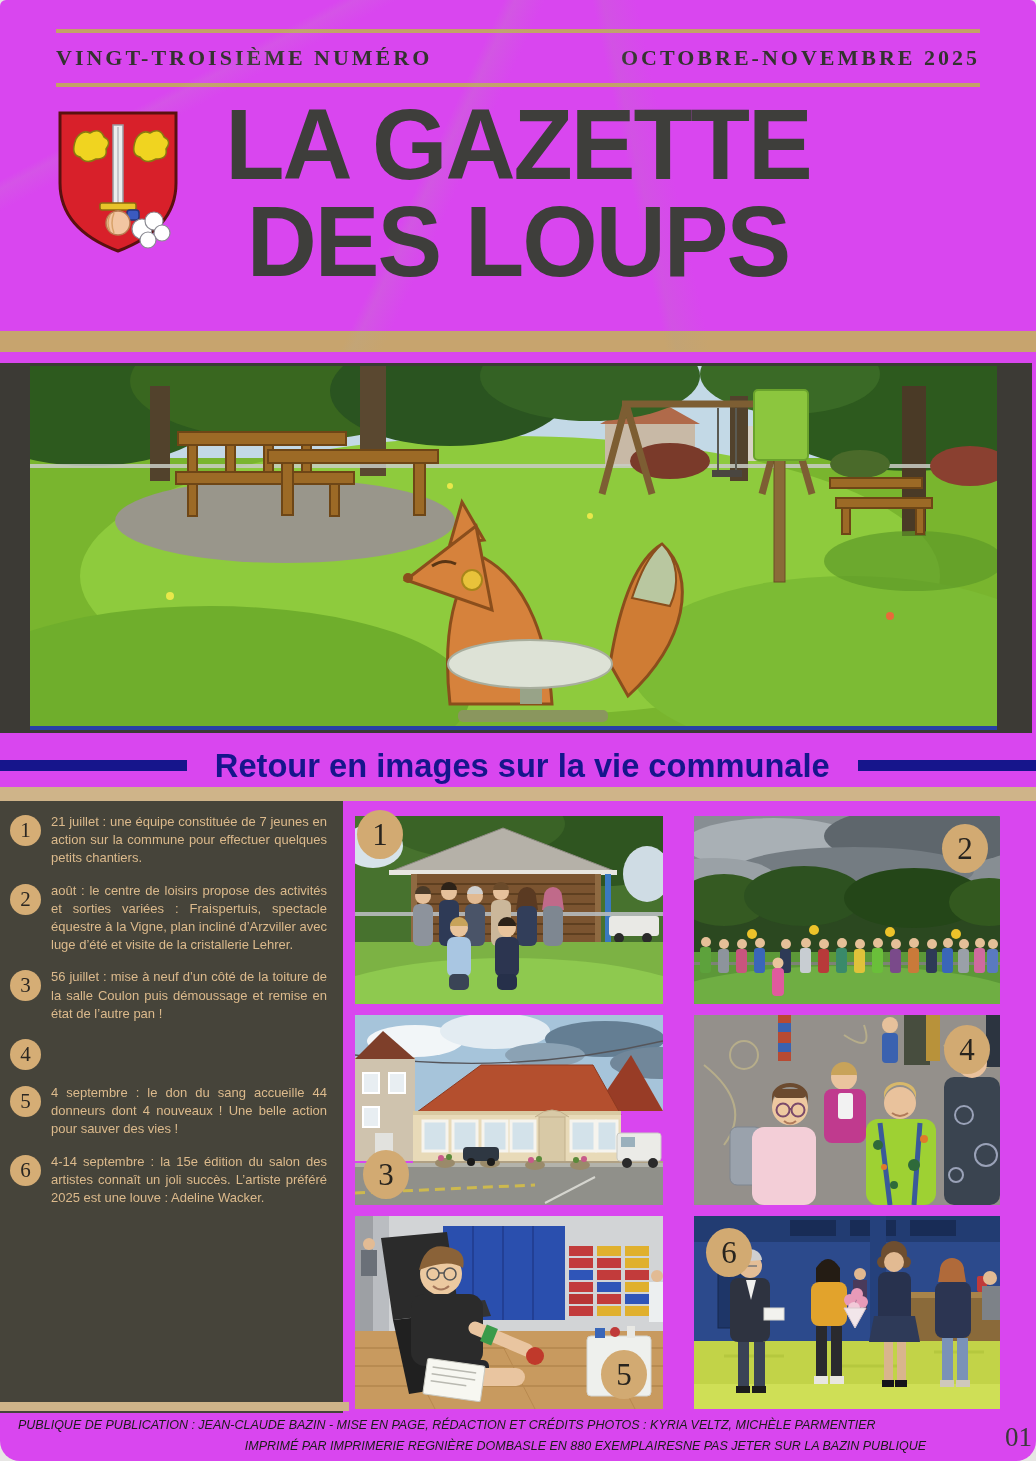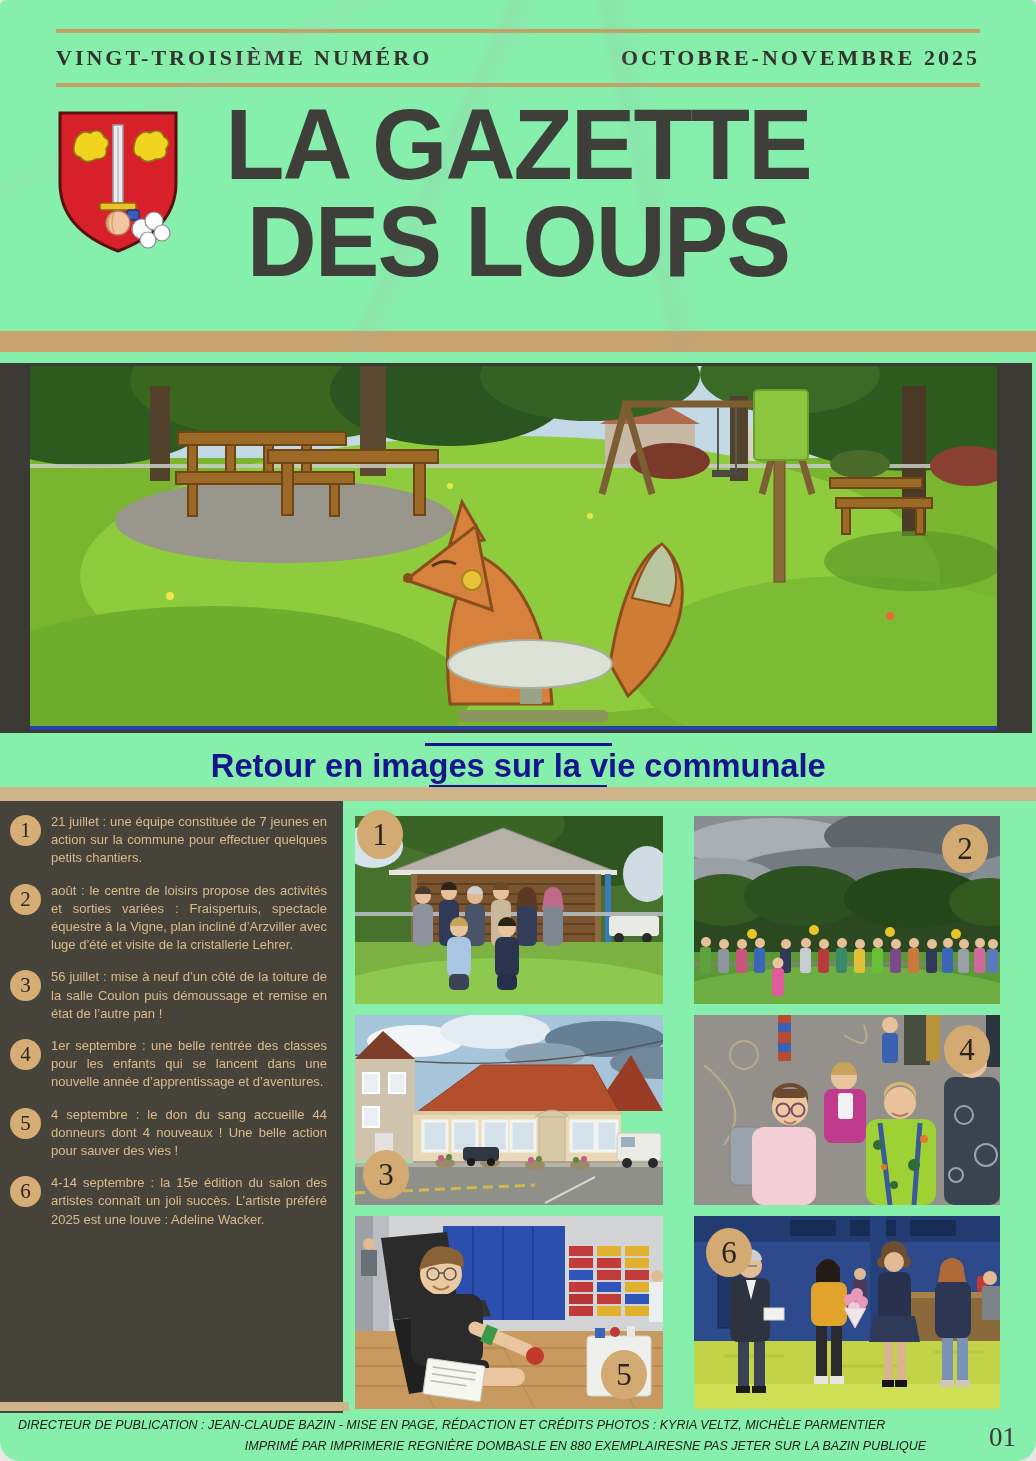--- a/index.html
+++ b/index.html
@@ -1,36 +1,36 @@
 <!DOCTYPE html>
 <html><head>
 <meta charset="utf-8">
 <style>
   html,body{margin:0;padding:0;background:#e7e6e4;}
-  .page{width:1036px;height:1461px;margin:0 auto;position:relative;background:#86efac;
+  .page{width:1036px;height:1461px;margin:0 auto;position:relative;background:#d946ef;
         border-radius:6px 6px 20px 20px;overflow:hidden;font-family:"Liberation Sans",sans-serif;}
   .page::before{content:"";position:absolute;left:0;top:0;right:0;height:350px;pointer-events:none;
     background:
       linear-gradient(115deg, transparent 42%, rgba(175,170,165,.16) 43%, transparent 45.5%),
       linear-gradient(78deg,  transparent 60%, rgba(165,160,156,.13) 61%, transparent 64%),
       linear-gradient(152deg, transparent 20%, rgba(185,180,175,.12) 21%, transparent 23.5%);}
   .rule{height:4px;background:#c3a267;margin:0 56px;}
   .rule.top{margin-top:29px;}
   .masthead{display:flex;justify-content:space-between;align-items:center;margin:0 56px;height:50px;}
   .mast-text{font-family:"Liberation Serif",serif;font-weight:bold;font-size:22px;
              letter-spacing:3px;color:#33332f;white-space:nowrap;}
   .title-block{position:relative;height:244px;text-align:center;}
   .crest{position:absolute;left:50px;top:16px;}
   .title{font-weight:bold;font-size:97px;line-height:.97;letter-spacing:-2px;color:#3e3e3b;
          margin:0;padding-top:8px;transform:scaleY(1.04);transform-origin:top center;}
   .subtitle{font-family:"Liberation Serif",serif;font-style:italic;font-size:30px;color:#24231f;margin-top:12px;}
   .gold-band{height:21px;background:#c7a46e;margin-bottom:11px;}
   .hero-wrap{background:#3c3a35;padding:3px 35px 3px 30px;margin-right:4px;}
   .hero-photo{display:block;border-bottom:4px solid #2741a6;}
-  .banner{height:44px;margin-top:10px;display:flex;align-items:center;justify-content:space-between;flex-direction:column;}
+  .banner{height:44px;margin-top:10px;display:flex;align-items:center;justify-content:space-between;}
   .banner-bar{height:11px;background:#16158c;}
   .banner-bar.left{width:187px;}
   .banner-bar.right{width:178px;}
   .banner-title{font-size:34px;font-weight:bold;color:#16158c;white-space:nowrap;transform:scaleX(.96);}
   .gold-bar2{height:14px;background:#cfb489;}
   .content{display:flex;height:612px;position:relative;}
   .sidebar{width:343px;box-sizing:border-box;background:#46443a;padding:12px 9px 0 10px;overflow:hidden;}
   .sidebar-strip{position:absolute;left:0;bottom:2px;width:349px;height:9px;background:#cfb489;z-index:3;}
   .item{display:flex;gap:10px;margin-bottom:14px;}
   .item-badge{flex:0 0 31px;width:31px;height:31px;border-radius:50%;background:#d5ad75;color:#2b2722;
@@ -40,21 +40,21 @@
   .photos{flex:1;padding:15px 0 0 12px;}
   .photo-grid{display:grid;grid-template-columns:308px 306px;gap:11px 31px;}
   .photo{position:relative;}
   .photo svg{display:block;}
   .photo-badge{position:absolute;width:46px;height:49px;border-radius:50%;background:#d2aa72;color:#28241e;
                font-family:"Liberation Serif",serif;font-size:31px;display:flex;align-items:center;justify-content:center;}
   .b1{top:-6px;left:2px;} .b2{top:8px;right:12px;} .b3{bottom:6px;left:8px;}
   .b4{top:10px;right:10px;} .b5{bottom:10px;right:16px;} .b6{top:12px;left:12px;}
   .footer{position:relative;height:48px;padding:5px 40px 0 18px;font-style:italic;font-size:12.5px;color:#1c1c1a;}
   .footer-line2{display:flex;justify-content:flex-end;margin-top:7px;padding-right:70px;}
-  .page-num{position:absolute;right:20px;top:9px;font-family:"Liberation Serif",serif;font-style:normal;
+  .page-num{position:absolute;right:4px;top:9px;font-family:"Liberation Serif",serif;font-style:normal;
             font-size:27px;color:#3a3a38;}
 </style>
 </head>
 <body>
 
 <div class="page">
 
   <div class="rule top"></div>
   <div class="masthead">
     <span class="mast-text">VINGT-TROISIÈME NUMÉRO</span>
@@ -178,21 +178,20 @@
       <div class="item">
         <div class="item-badge">2</div>
         <div class="item-text">août : le centre de loisirs propose des activités et sorties variées : Fraispertuis, spectacle équestre à la Vigne, plan incliné d’Arzviller avec luge d’été et visite de la cristallerie Lehrer.</div>
       </div>
       <div class="item">
         <div class="item-badge">3</div>
         <div class="item-text">56 juillet : mise à neuf d’un côté de la toiture de la salle Coulon puis démoussage et remise en état de l’autre pan !</div>
       </div>
       <div class="item">
         <div class="item-badge">4</div>
-        <div class="item-text">1er septembre : une belle rentrée des classes pour les enfants qui se lancent dans une nouvelle année d’apprentissage et d’aventures.</div>
       </div>
       <div class="item">
         <div class="item-badge">5</div>
         <div class="item-text">4 septembre : le don du sang accueille 44 donneurs dont 4 nouveaux ! Une belle action pour sauver des vies !</div>
       </div>
       <div class="item">
         <div class="item-badge">6</div>
         <div class="item-text">4-14 septembre : la 15e édition du salon des artistes connaît un joli succès. L’artiste préféré 2025 est une louve : Adeline Wacker.</div>
       </div>
     </div>
@@ -553,21 +552,21 @@
             </g>
           </svg>
           <div class="photo-badge b6">6</div>
         </div>
 
       </div>
     </div>
   </div>
 
   <div class="footer">
-    <div>DIRECTEUR DE PUBLICATION : JEAN-CLAUDE BAZIN - MISE EN PAGE, RÉDACTION ET CRÉDITS PHOTOS : KYRIA VELTZ, MICHÈLE PARMENTIER</div>
+    <div>PUBLIQUE DE PUBLICATION : JEAN-CLAUDE BAZIN - MISE EN PAGE, RÉDACTION ET CRÉDITS PHOTOS : KYRIA VELTZ, MICHÈLE PARMENTIER</div>
     <div class="footer-line2">
       <span>IMPRIMÉ PAR IMPRIMERIE REGNIÈRE DOMBASLE EN 880 EXEMPLAIRES</span>
       <span>NE PAS JETER SUR LA BAZIN PUBLIQUE</span>
     </div>
     <div class="page-num">01</div>
   </div>
 
 </div>
 
 </body></html>

